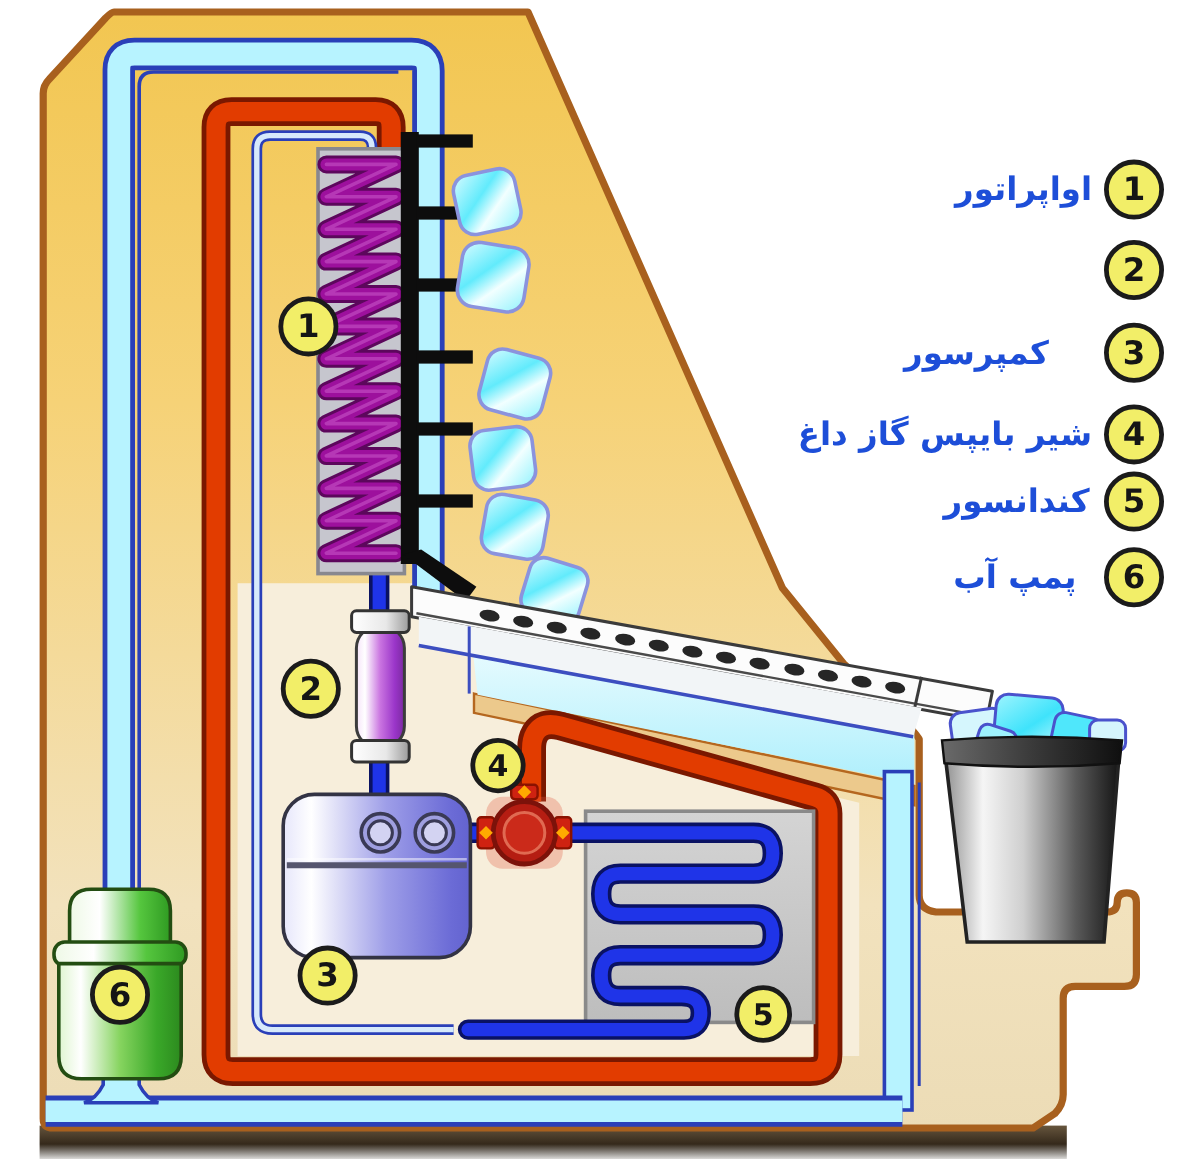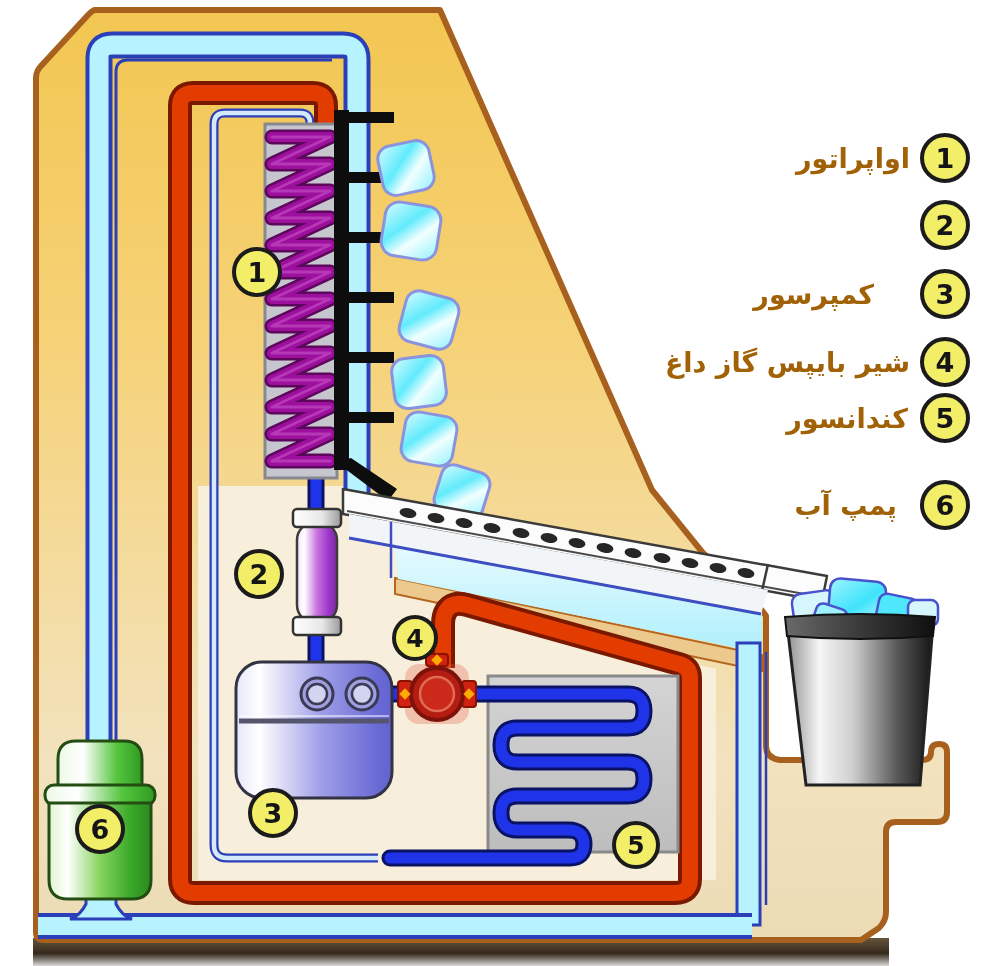--- a/index.html
+++ b/index.html
@@ -13,24 +13,24 @@
   .badge-d1{left:232px;top:247px;}
   .badge-d2{left:234px;top:549px;}
   .badge-d3{left:248px;top:788px;}
   .badge-d4{left:392px;top:615px;width:46px;height:46px;font-size:25px;}
   .badge-d5{left:612px;top:821px;width:48px;height:48px;font-size:25px;}
   .badge-d6{left:75px;top:804px;}
   .legend-row{position:absolute;right:30px;display:flex;align-items:center;gap:10px;height:50px;z-index:5;}
   .legend-row .lbadge{width:50px;height:50px;border-radius:50%;background:#f2ee68;
          border:4px solid #1b1b1b;box-sizing:border-box;display:flex;align-items:center;
          justify-content:center;font:bold 27px "DejaVu Sans",sans-serif;color:#151515;flex:0 0 auto;}
-  .legend-row .llabel{font:bold 27px "DejaVu Sans",sans-serif;color:#a16207;direction:rtl;
+  .legend-row .llabel{font:bold 27px "DejaVu Sans",sans-serif;color:#1d4ed8;direction:rtl;
          white-space:nowrap;}
   .legend-row1{top:133px;} .legend-row2{top:200px;} .legend-row3{top:269px;gap:46px;}
-  .legend-row4{top:337px;} .legend-row5{top:393px;gap:12px;} .legend-row6{top:480px;gap:23px;}
+  .legend-row4{top:337px;} .legend-row5{top:393px;gap:12px;} .legend-row6{top:456px;gap:23px;}
 </style>
 </head>
 <body>
 
 <div id="stage">
 
 <svg id="art" width="1000" height="966" viewBox="0 0 1000 966">
   <defs>
     <linearGradient id="bodyGrad" x1="0" y1="0" x2="0" y2="1">
       <stop offset="0" stop-color="#f2c651"></stop>

